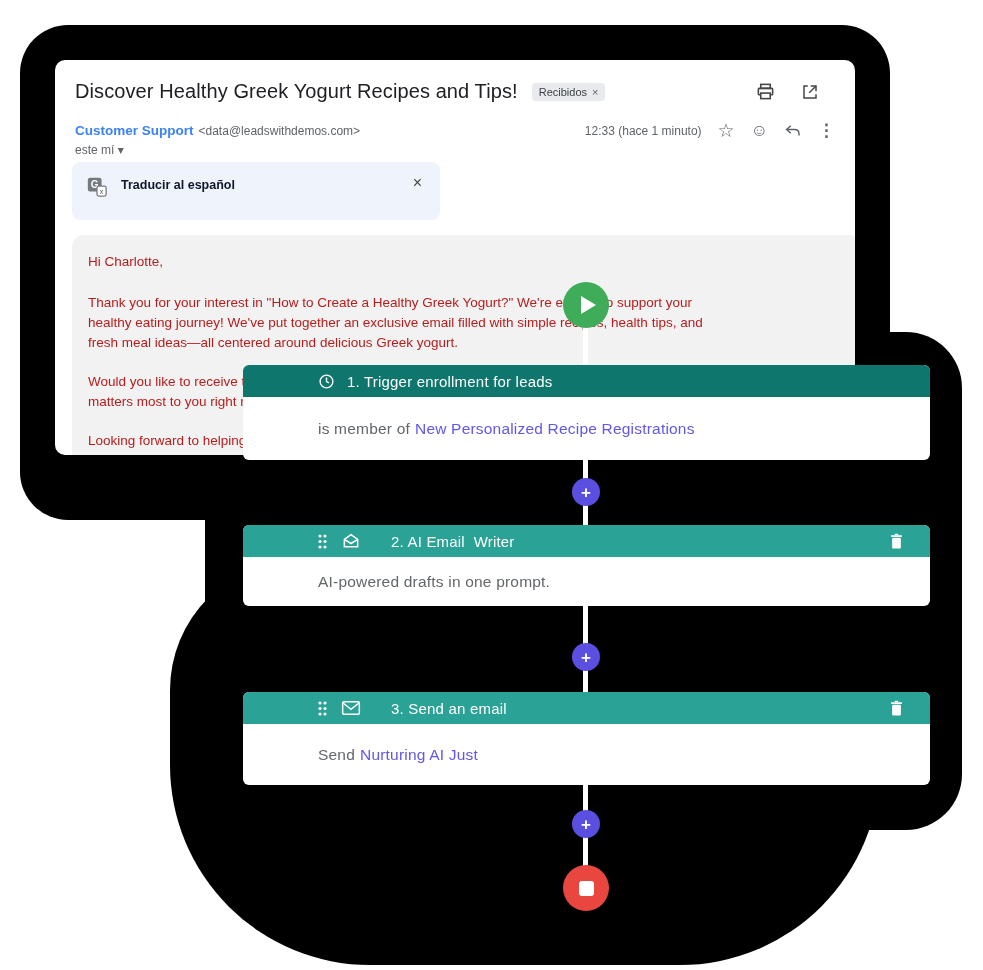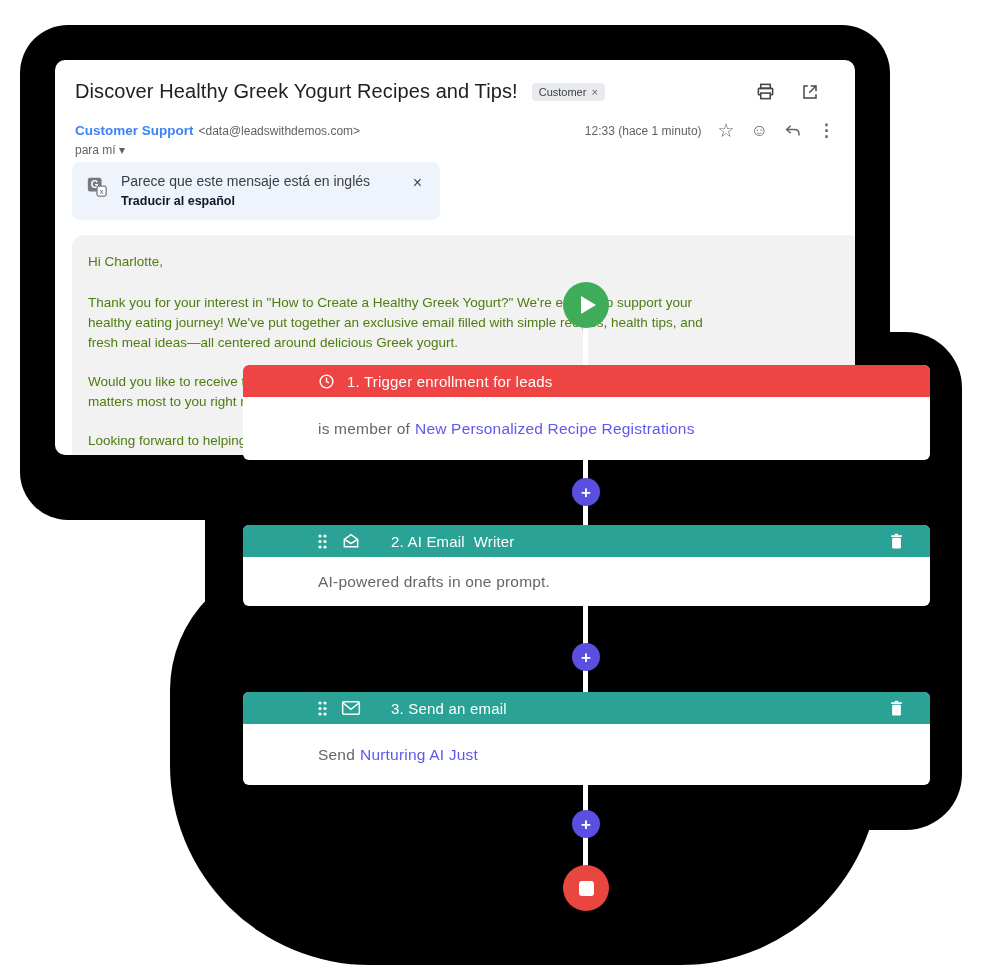--- a/index.html
+++ b/index.html
@@ -37,21 +37,21 @@
   .gm-banner{
     position:absolute;left:17px;top:102px;width:368px;height:58px;
     background:#eef3fc;border-radius:8px;display:flex;align-items:flex-start;padding:11px 12px 0 14px;box-sizing:border-box;
   }
   .gm-banner-text .l1{font-size:14px;color:#3c4043;}
   .gm-banner-text .l2{font-size:12.5px;color:#0f172a;font-weight:bold;margin-top:5px;}
   .gm-banner .x{margin-left:auto;color:#444746;font-size:16px;padding:1px 6px;cursor:default;}
   .gm-body{
     position:absolute;left:17px;top:175px;width:783px;height:220px;
     background:#f2f2f2;border-radius:12px 4px 0 0;padding:17px 16px;box-sizing:border-box;
-    font-size:13.5px;line-height:20px;color:#4d7c0f;
+    font-size:13.5px;line-height:20px;color:#b91c1c;
   }
   .gm-body p{margin:0 0 19px 0;max-width:618px;}
   .gm-body p.tight{margin-bottom:24px;}
 
   
   .connector{
     position:absolute;left:583px;top:305px;width:5px;height:583px;
     background:#ffffff;z-index:3;border-radius:2px;
   }
   .play-btn{
@@ -63,21 +63,21 @@
     position:absolute;left:243px;width:687px;background:#fff;border-radius:6px;
     z-index:4;overflow:hidden;display:flex;flex-direction:column;
   }
   .card-1{top:365px;height:95px;}
   .card-2{top:525px;height:81px;}
   .card-3{top:692px;height:93px;}
   .card-header{
     height:32px;display:flex;align-items:center;padding:0 26px 0 75px;color:#fff;
     font-size:15px;letter-spacing:.2px;flex:none;
   }
-  .card-header.purple{background:#ef4444;align-items:center;}
+  .card-header.purple{background:#0f766e;align-items:center;}
   .card-header.teal{background:#2aa295;}
   .card-header .title{white-space:pre;}
   .hicon{display:flex;align-items:center;justify-content:center;}
   .gap12{margin-right:12px;} .gap14{margin-right:14px;} .gap30{margin-right:30px;}
   .trash{margin-left:auto;display:flex;align-items:center;cursor:pointer;}
   .card-body{
     flex:1;display:flex;align-items:center;padding:0 26px 0 75px;
     font-size:15.5px;color:#63676b;letter-spacing:.2px;
   }
   .card-body .link{color:#6157ec;margin-left:5px;cursor:pointer;}
@@ -99,21 +99,21 @@
 
 <div class="blob blob-a"></div>
 <div class="blob blob-b"></div>
 <div class="blob blob-c"></div>
 
 <div class="gmail">
 
   <div class="gm-title-row">
     <span class="gm-subject">Discover Healthy Greek Yogurt Recipes and Tips!</span>
     <span class="gm-chip">
-      <span>Customer</span>
+      <span>Recibidos</span>
       <span class="x">×</span>
     </span>
     <span class="gm-title-icons">
       <span>
         <svg width="19" height="19" viewBox="0 0 24 24" fill="none" stroke="#444746" stroke-width="2">
           <rect x="6" y="3" width="12" height="5"></rect>
           <rect x="3" y="8" width="18" height="8" rx="1"></rect>
           <rect x="6" y="14" width="12" height="7" fill="#fff"></rect>
         </svg>
       </span>
@@ -138,35 +138,34 @@
         <svg width="18" height="18" viewBox="0 0 24 24" fill="none" stroke="#5f6368" stroke-width="2">
           <path d="M9 5 L3.5 10 L9 15"></path>
           <path d="M3.5 10 H14 C17.5 10 20 12.5 20 16 V18"></path>
         </svg>
       </span>
       <span class="ticon" style="font-weight:bold;">⋮</span>
     </span>
   </div>
 
   <div class="gm-para-mi">
-    <span>para mí</span>
+    <span>este mí</span>
     <span>▾</span>
   </div>
 
   <div class="gm-banner">
     <span style="margin-right:13px;margin-top:3px;">
       <svg width="22" height="22" viewBox="0 0 24 24">
         <rect x="2" y="2" width="15" height="15" rx="2.5" fill="#757a80"></rect>
         <text x="9.5" y="13.5" font-size="11" fill="#fff" text-anchor="middle" font-family="Liberation Sans, sans-serif" font-weight="bold">G</text>
         <rect x="12" y="11" width="10" height="11" rx="2" fill="#fff" stroke="#757a80" stroke-width="1.4"></rect>
         <text x="17" y="19.5" font-size="8" fill="#555" text-anchor="middle" font-family="Liberation Sans, sans-serif">x</text>
       </svg>
     </span>
     <span class="gm-banner-text">
-      <div class="l1">Parece que este mensaje está en inglés</div>
       <div class="l2">Traducir al español</div>
     </span>
     <span class="x">×</span>
   </div>
 
   <div class="gm-body">
     <p class="tight" style="margin-bottom:21px;">Hi Charlotte,</p>
     <p>Thank you for your interest in "How to Create a Healthy Greek Yogurt?" We're excited to support your healthy eating journey! We've put together an exclusive email filled with simple recipes, health tips, and fresh meal ideas—all centered around delicious Greek yogurt.</p>
     <p>Would you like to receive this email? Just let us know, and we'll send inspiration tailored to what matters most to you right now!</p>
     <p style="margin-bottom:26px;">Looking forward to helping yo</p>

